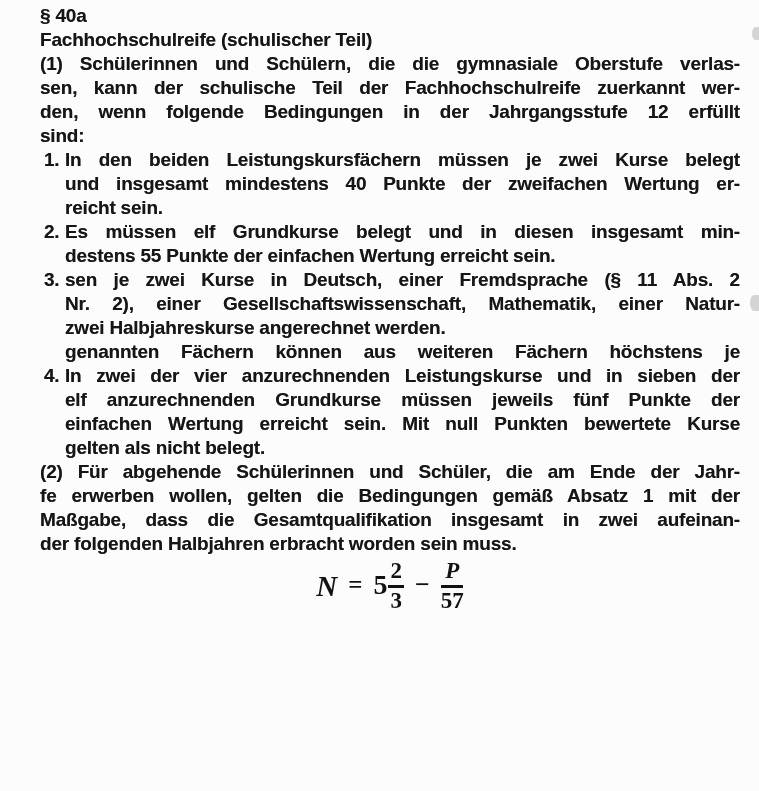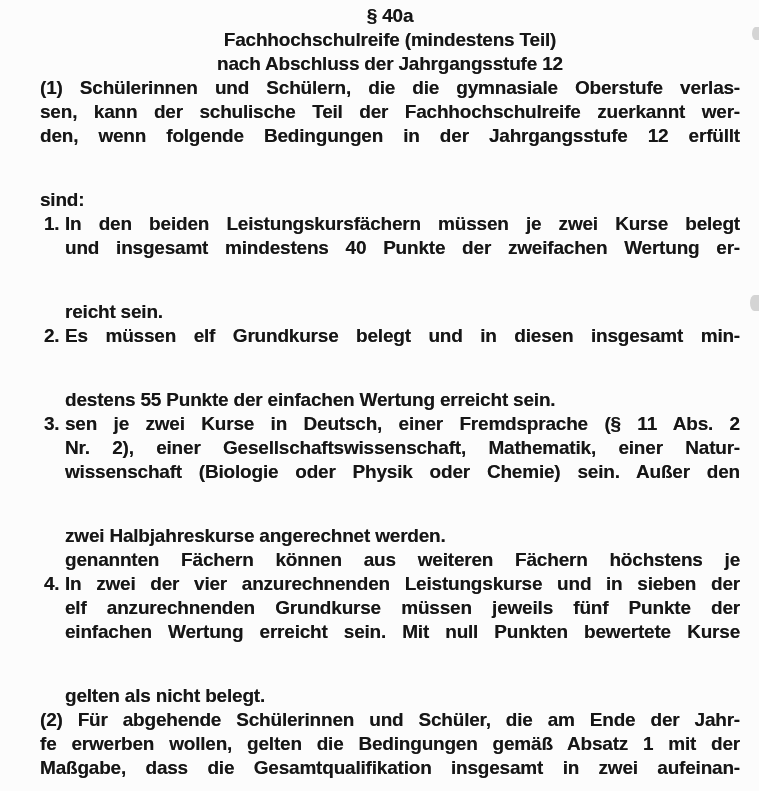--- a/index.html
+++ b/index.html
@@ -17,42 +17,41 @@
     overflow: hidden;
     font-family: "Liberation Sans", "DejaVu Sans", sans-serif;
     font-weight: 700;
     font-size: 19px;
     line-height: 24px;
     letter-spacing: -0.2px;
     color: #161616;
     text-shadow: 0 0 0.5px rgba(20,20,20,0.55);
   }
   .heading-line {
-    text-align: center;
+    text-align: left;
     white-space: nowrap;
   }
   .block { margin: 0; }
   .paragraph { }
   .list-item {
     position: relative;
     padding-left: 25px; 
   }
   .list-item .marker {
     position: absolute;
     left: 4px; 
     top: 0;
   }
   .line {
     text-align: justify;
     text-align-last: justify;
     white-space: normal;
   }
   .line.last {
     text-align-last: left;
-    margin-top: 40px;
   }
   
   .formula {
     height: 58px;
     margin-top: 1px;
     display: flex;
     justify-content: center;
     align-items: center;
     gap: 11px;
     font-family: "Liberation Serif", "DejaVu Serif", serif;
@@ -110,22 +109,21 @@
   .artifact.a1 { left: 752px; top: 27px;  width: 7px;  height: 13px; }
   .artifact.a2 { left: 750px; top: 295px; width: 9px;  height: 16px; }
 </style>
 </head>
 <body>
 
 <div class="page">
 
   <div>
     <div class="heading-line">§ 40a</div>
-    <div class="heading-line">Fachhochschulreife (mindestens Teil)</div>
-    <div class="heading-line">nach Abschluss der Jahrgangsstufe 12</div>
+    <div class="heading-line">Fachhochschulreife (schulischer Teil)</div>
   </div>
 
   <div>
       <div class="block paragraph">
         <div class="line">(1) Schülerinnen und Schülern, die die gymnasiale Oberstufe verlas-</div>
         <div class="line">sen, kann der schulische Teil der Fachhochschulreife zuerkannt wer-</div>
         <div class="line">den, wenn folgende Bedingungen in der Jahrgangsstufe 12 erfüllt</div>
         <div class="line last">sind:</div>
       </div>
       <div class="block list-item">
@@ -136,21 +134,20 @@
       </div>
       <div class="block list-item">
         <span class="marker">2.</span>
         <div class="line">Es müssen elf Grundkurse belegt und in diesen insgesamt min-</div>
         <div class="line last">destens 55 Punkte der einfachen Wertung erreicht sein.</div>
       </div>
       <div class="block list-item">
         <span class="marker">3.</span>
         <div class="line">sen je zwei Kurse in Deutsch, einer Fremdsprache (§ 11 Abs. 2</div>
         <div class="line">Nr. 2), einer Gesellschaftswissenschaft, Mathematik, einer Natur-</div>
-        <div class="line">wissenschaft (Biologie oder Physik oder Chemie) sein. Außer den</div>
         <div class="line last">zwei Halbjahreskurse angerechnet werden.</div>
         <div class="line">genannten Fächern können aus weiteren Fächern höchstens je</div>
       </div>
       <div class="block list-item">
         <span class="marker">4.</span>
         <div class="line">In zwei der vier anzurechnenden Leistungskurse und in sieben der</div>
         <div class="line">elf anzurechnenden Grundkurse müssen jeweils fünf Punkte der</div>
         <div class="line">einfachen Wertung erreicht sein. Mit null Punkten bewertete Kurse</div>
         <div class="line last">gelten als nicht belegt.</div>
       </div>

